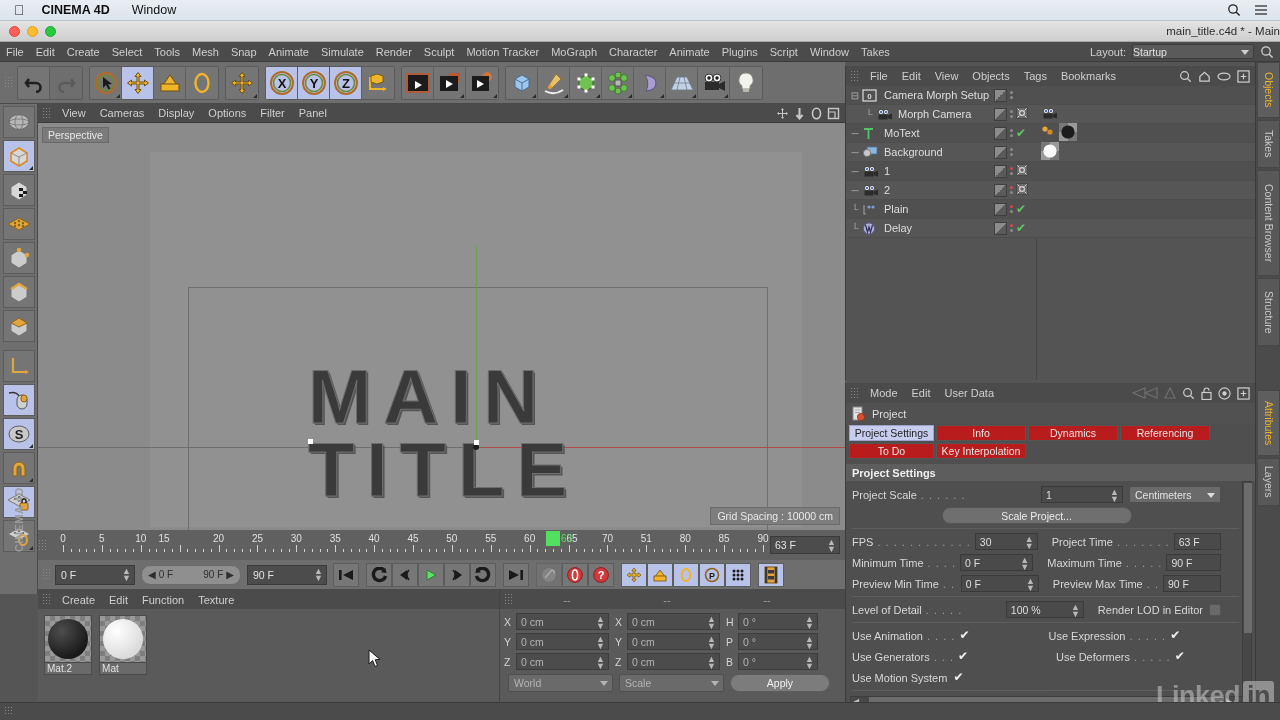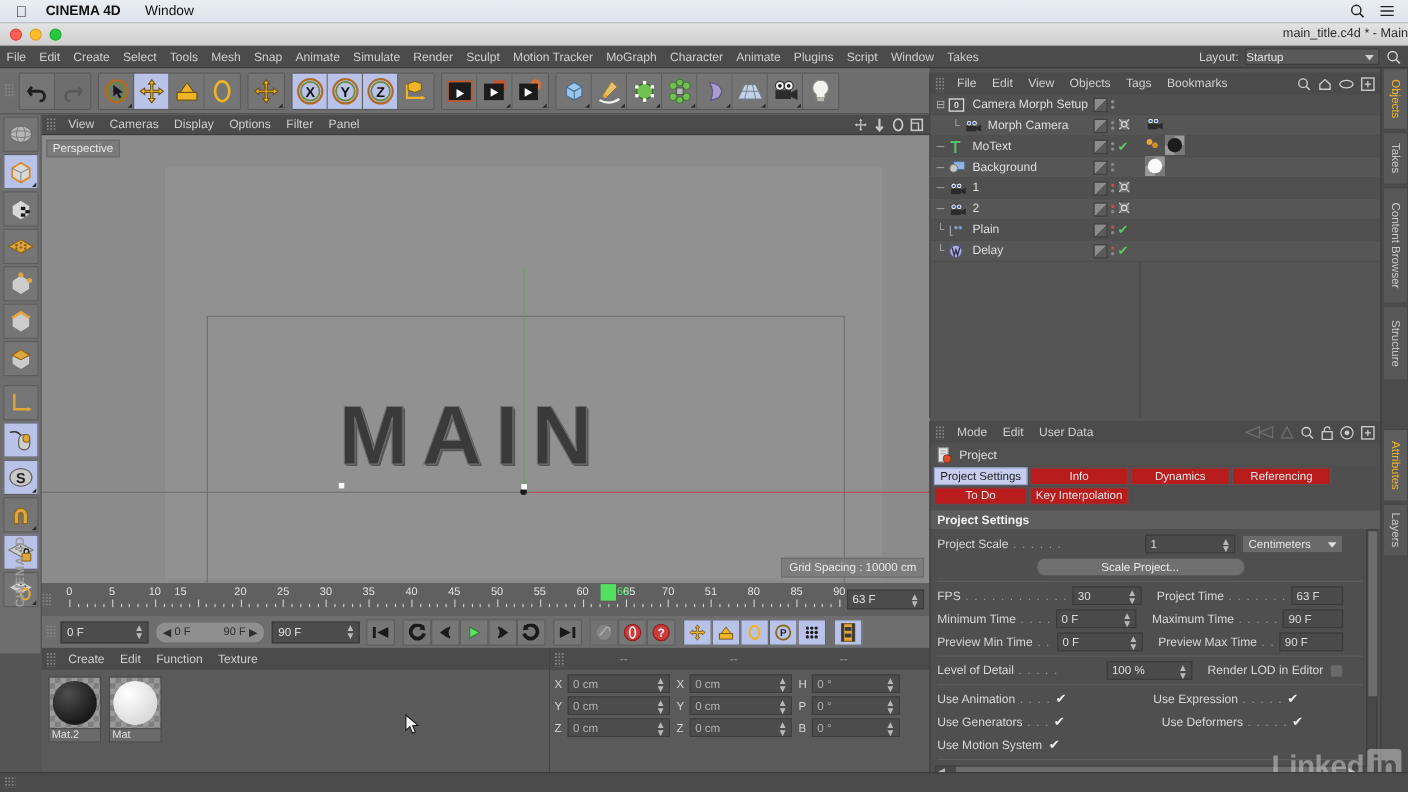--- a/index.html
+++ b/index.html
@@ -705,20 +705,21 @@
           </svg>
       </span>
     </div>
     <div class="vp-canvas">
       <div class="safe-frame"></div>
       <div class="render-rect"></div>
       <div class="axis-x"></div>
       <div class="axis-y"></div>
       <div class="title-text">
         <div>MAIN</div>
+        <div>TITLE</div>
       </div>
       <div class="origin"></div>
       <div class="handle" style="left:270px;top:316px;"></div>
 
       <div class="handle" style="left:436px;top:317px;"></div>
       <div class="persp-label">Perspective</div>
 
       <div class="grid-spacing">Grid Spacing : 10000 cm</div>
     </div>
   </div>
@@ -1066,20 +1067,31 @@
         <span class="cm-inp">
             <span>0 cm</span>
             <span class="spin">▲<br>▼</span>
           </span>
         <span class="cm-lbl">B</span>
         <span class="cm-inp" style="width:80px;margin-right:0;">
             <span>0 °</span>
             <span class="spin">▲<br>▼</span>
           </span>
       </div>
+      <div class="cm-foot">
+        <span class="cm-sel">
+          <span>World</span>
+          <span class="caret"></span>
+        </span>
+        <span class="cm-sel">
+          <span>Scale</span>
+          <span class="caret"></span>
+        </span>
+        <span class="cm-apply">Apply</span>
+      </div>
     </div>
   </div>
 
   <div class="objpanel">
     <div class="om-menubar">
       <span class="grip"></span>
       <span class="om-menu">File</span>
       <span class="om-menu">Edit</span>
       <span class="om-menu">View</span>
       <span class="om-menu">Objects</span>

